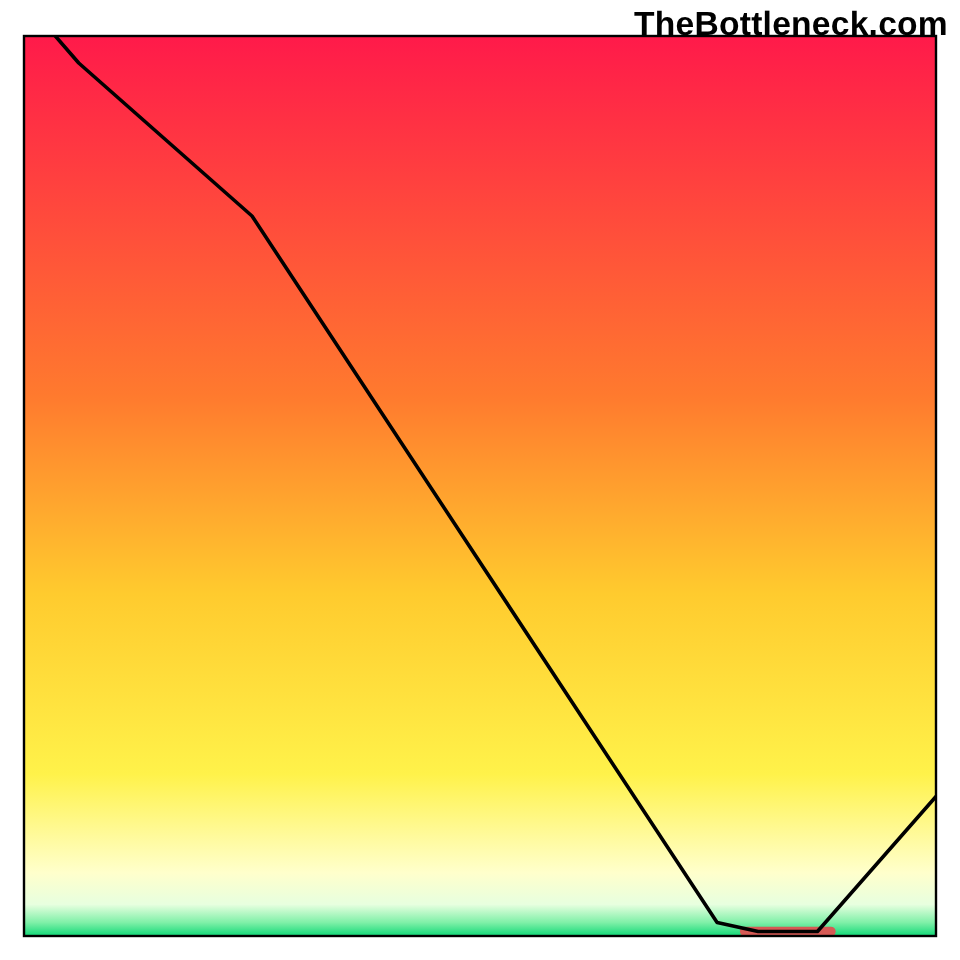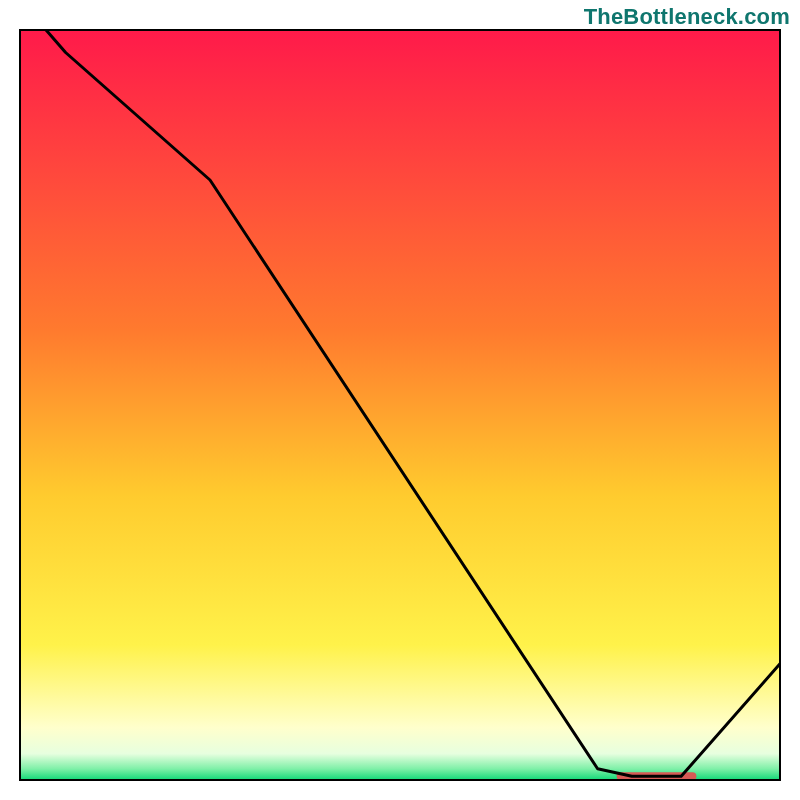--- a/index.html
+++ b/index.html
@@ -13,23 +13,23 @@
   .stage {
     position: relative;
     width: 800px;
     height: 800px;
     background: #ffffff;
   }
   .watermark {
     position: absolute;
     top: 4px;
     right: 10px;
-    font-size: 22px;
+    font-size: 28px;
     font-weight: 600;
-    color: #0f766e;
+    color: #000000;
     letter-spacing: 0.2px;
   }
   svg {
     position: absolute;
     left: 0;
     top: 0;
   }
 </style>
 </head>
 <body>

